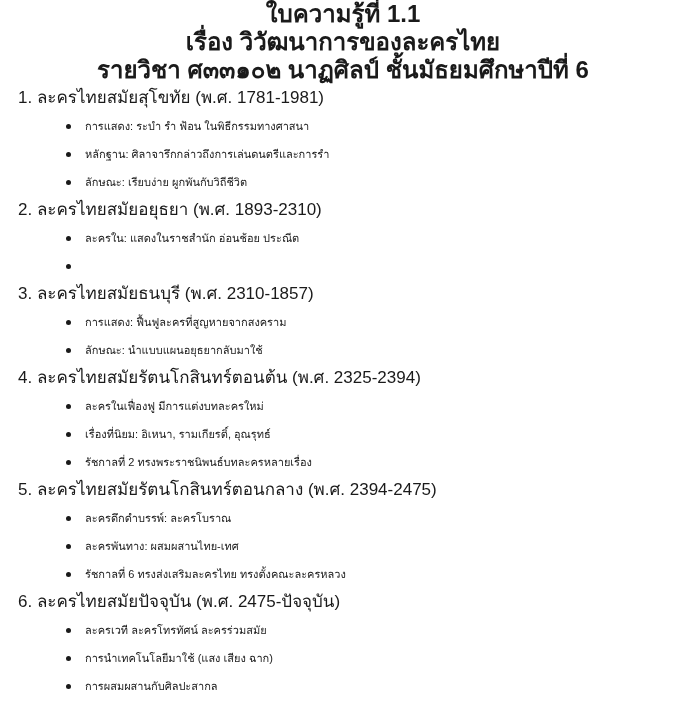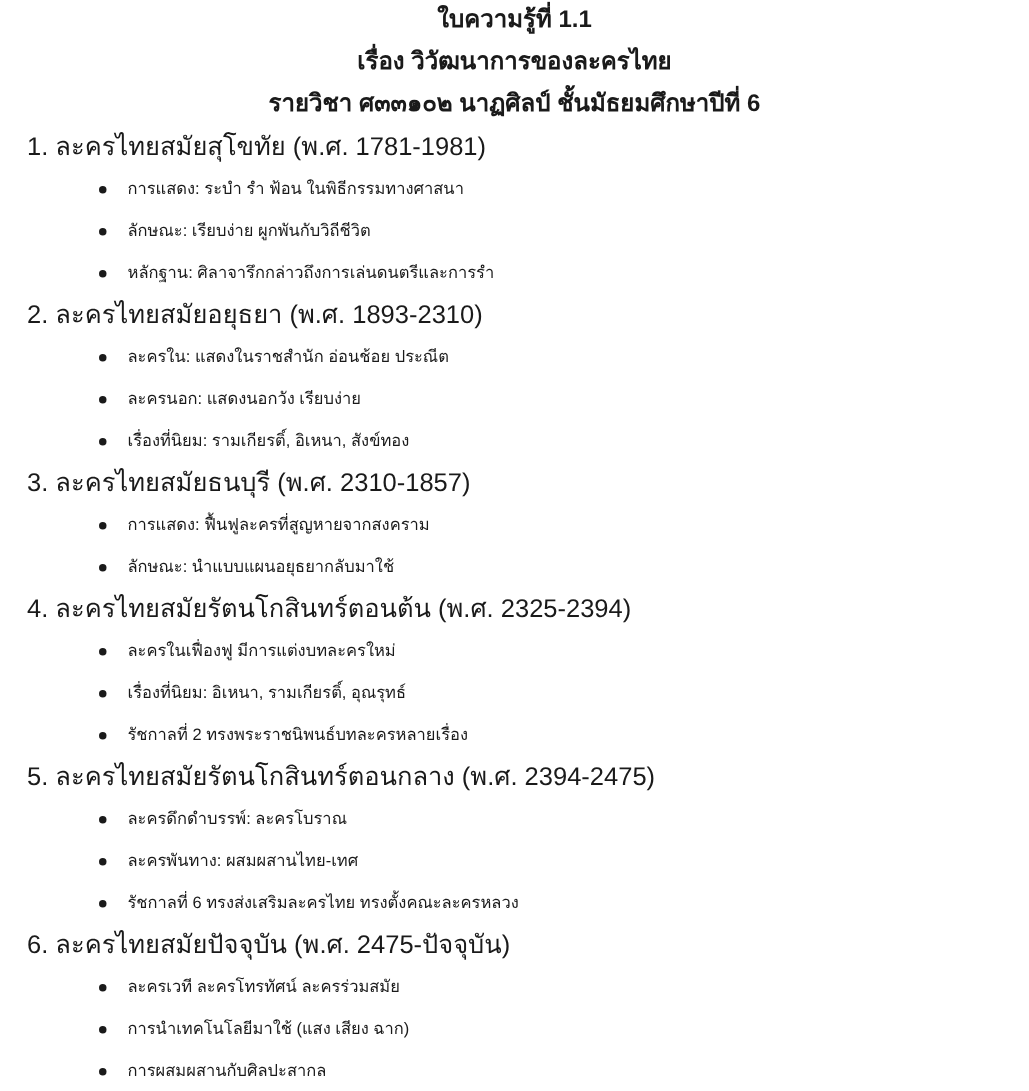--- a/index.html
+++ b/index.html
@@ -17,21 +17,21 @@
     overflow: hidden;
   }
   .row {
     height: 28px;
     line-height: 28px;
     white-space: nowrap;
   }
   .title-line {
     text-align: center;
     font-weight: bold;
-    font-size: 16px;
+    font-size: 24px;
   }
   .section-heading {
     padding-left: 18px;
     font-weight: normal;
     font-size: 17px;
   }
   .bullet {
     position: relative;
     padding-left: 85px;
     font-size: 11px;
@@ -50,27 +50,26 @@
 <body>
 
 <div class="page">
 
   <div class="row title-line">ใบความรู้ที่ 1.1</div>
   <div class="row title-line">เรื่อง วิวัฒนาการของละครไทย</div>
   <div class="row title-line">รายวิชา ศ๓๓๑๐๒ นาฏศิลป์ ชั้นมัธยมศึกษาปีที่ 6</div>
 
   <div class="row section-heading">1. ละครไทยสมัยสุโขทัย (พ.ศ. 1781-1981)</div>
   <div class="row bullet"><span class="dot"></span><span>การแสดง: ระบำ รำ ฟ้อน ในพิธีกรรมทางศาสนา</span></div>
+  <div class="row bullet"><span class="dot"></span><span>หลักฐาน: ศิลาจารึกกล่าวถึงการเล่นดนตรีและการรำ</span></div>
   <div class="row bullet"><span class="dot"></span><span>ลักษณะ: เรียบง่าย ผูกพันกับวิถีชีวิต</span></div>
-  <div class="row bullet"><span class="dot"></span><span>หลักฐาน: ศิลาจารึกกล่าวถึงการเล่นดนตรีและการรำ</span></div>
 
   <div class="row section-heading">2. ละครไทยสมัยอยุธยา (พ.ศ. 1893-2310)</div>
   <div class="row bullet"><span class="dot"></span><span>ละครใน: แสดงในราชสำนัก อ่อนช้อย ประณีต</span></div>
-  <div class="row bullet"><span class="dot"></span><span>ละครนอก: แสดงนอกวัง เรียบง่าย</span></div>
-  <div class="row bullet"><span class="dot"></span><span>เรื่องที่นิยม: รามเกียรติ์, อิเหนา, สังข์ทอง</span></div>
+  <div class="row bullet"><span class="dot"></span></div>
 
   <div class="row section-heading">3. ละครไทยสมัยธนบุรี (พ.ศ. 2310-1857)</div>
   <div class="row bullet"><span class="dot"></span><span>การแสดง: ฟื้นฟูละครที่สูญหายจากสงคราม</span></div>
   <div class="row bullet"><span class="dot"></span><span>ลักษณะ: นำแบบแผนอยุธยากลับมาใช้</span></div>
 
   <div class="row section-heading">4. ละครไทยสมัยรัตนโกสินทร์ตอนต้น (พ.ศ. 2325-2394)</div>
   <div class="row bullet"><span class="dot"></span><span>ละครในเฟื่องฟู มีการแต่งบทละครใหม่</span></div>
   <div class="row bullet"><span class="dot"></span><span>เรื่องที่นิยม: อิเหนา, รามเกียรติ์, อุณรุทธ์</span></div>
   <div class="row bullet"><span class="dot"></span><span>รัชกาลที่ 2 ทรงพระราชนิพนธ์บทละครหลายเรื่อง</span></div>
 

